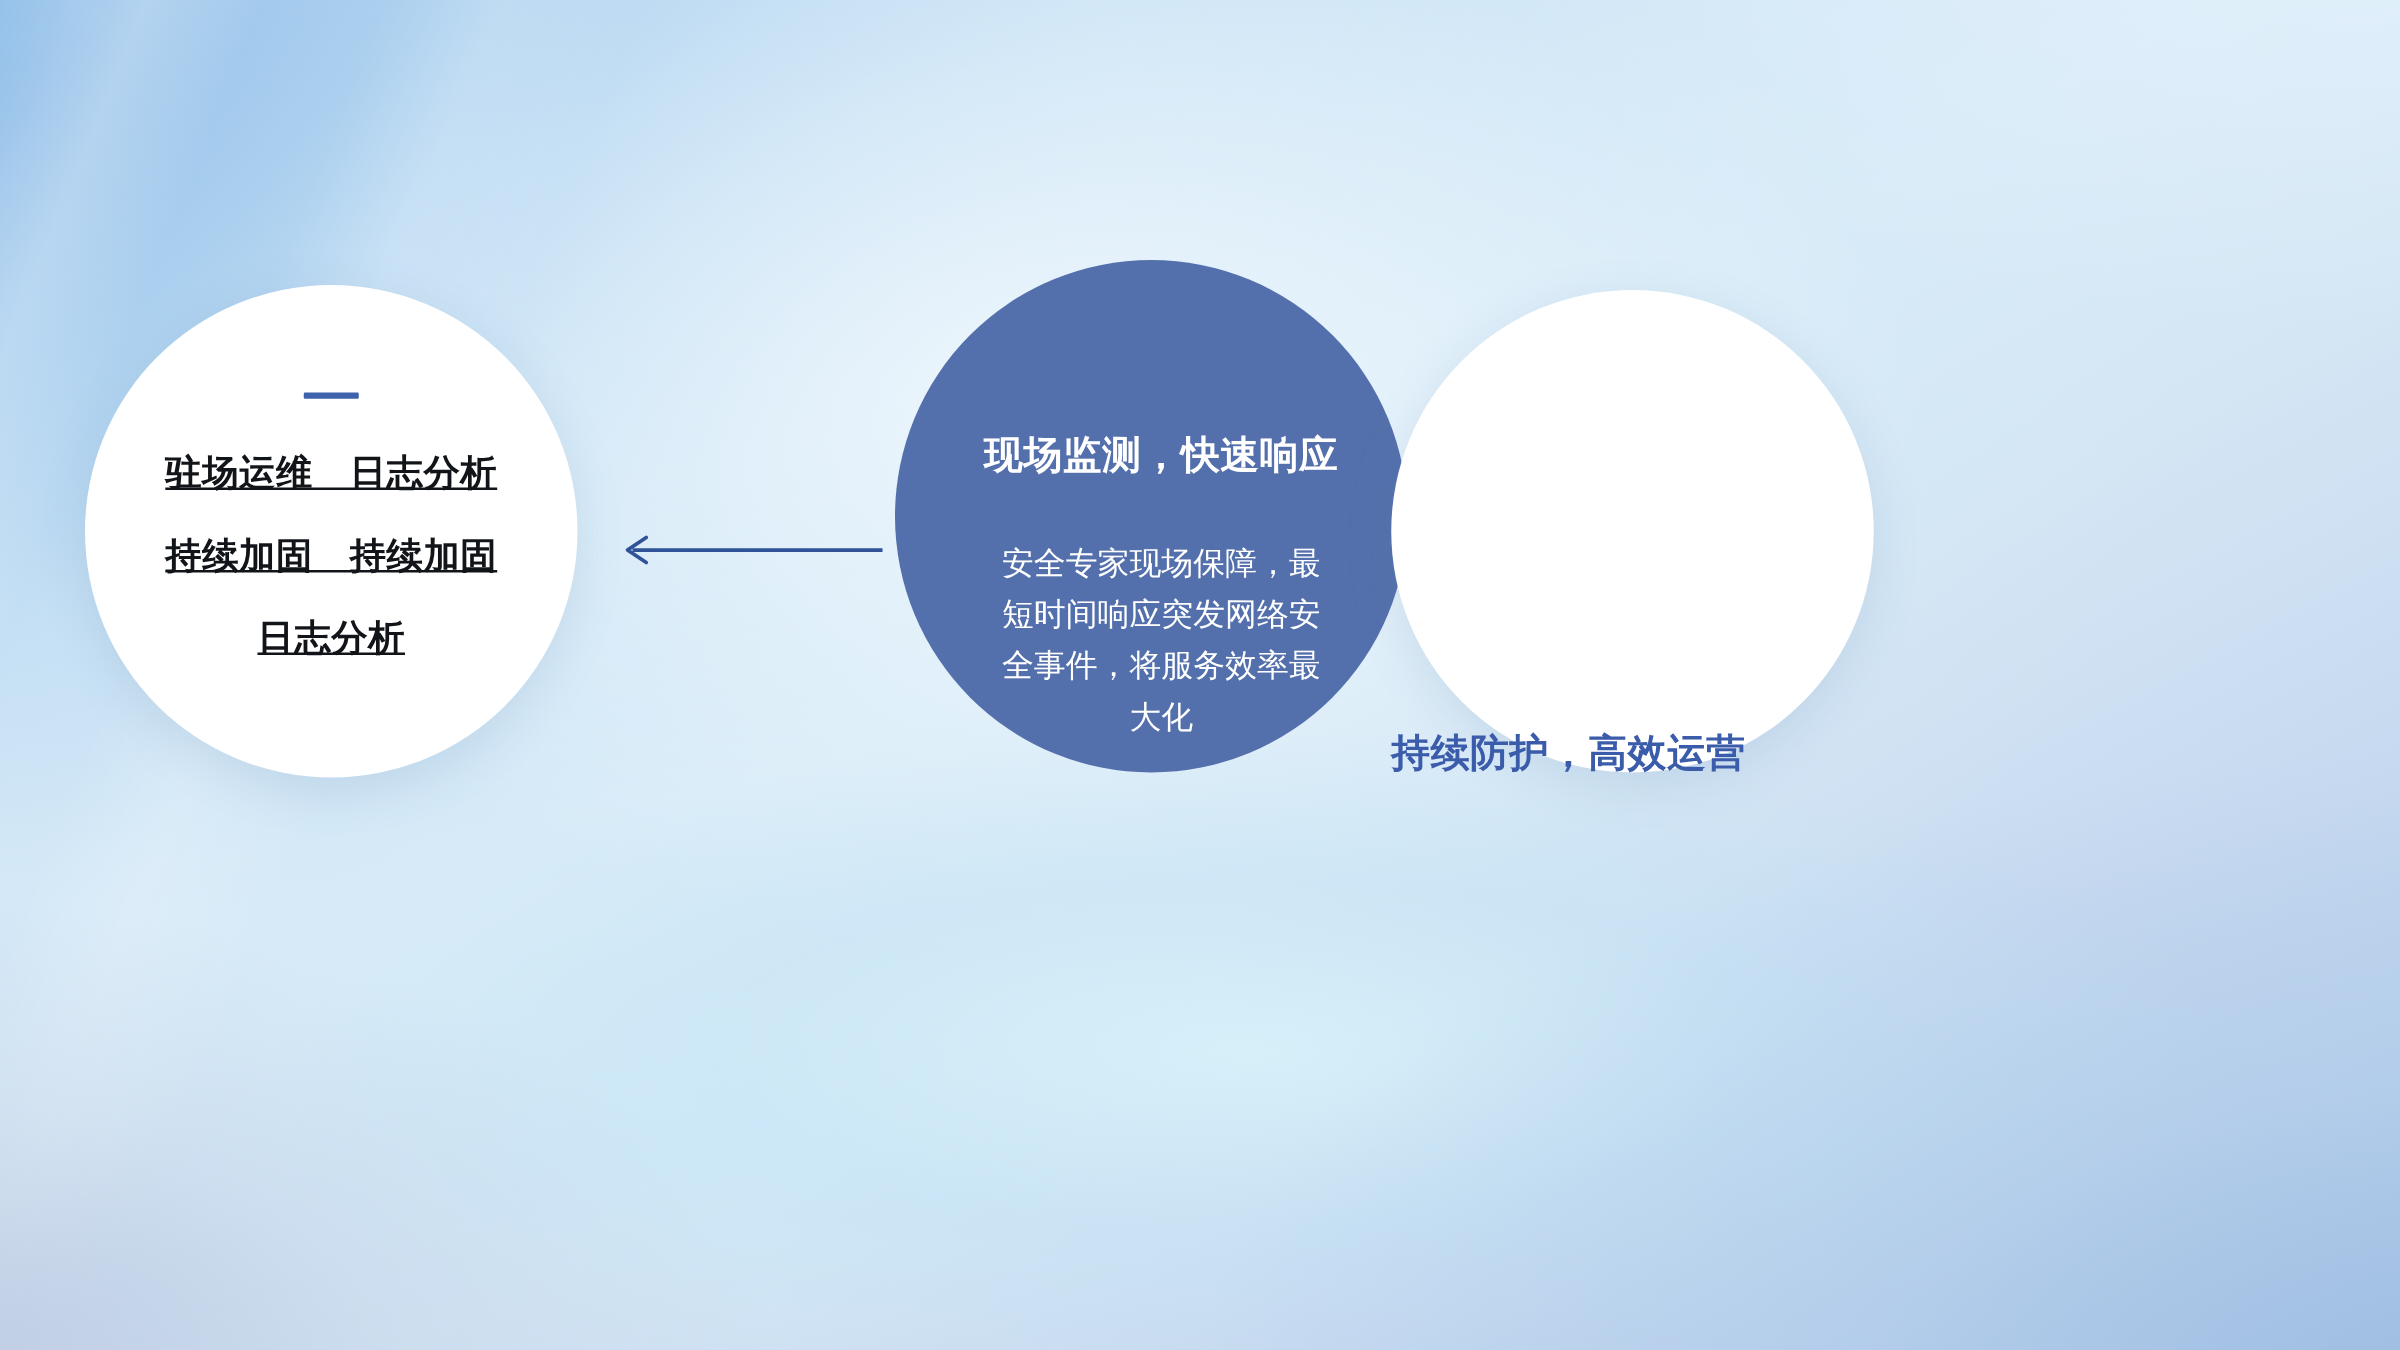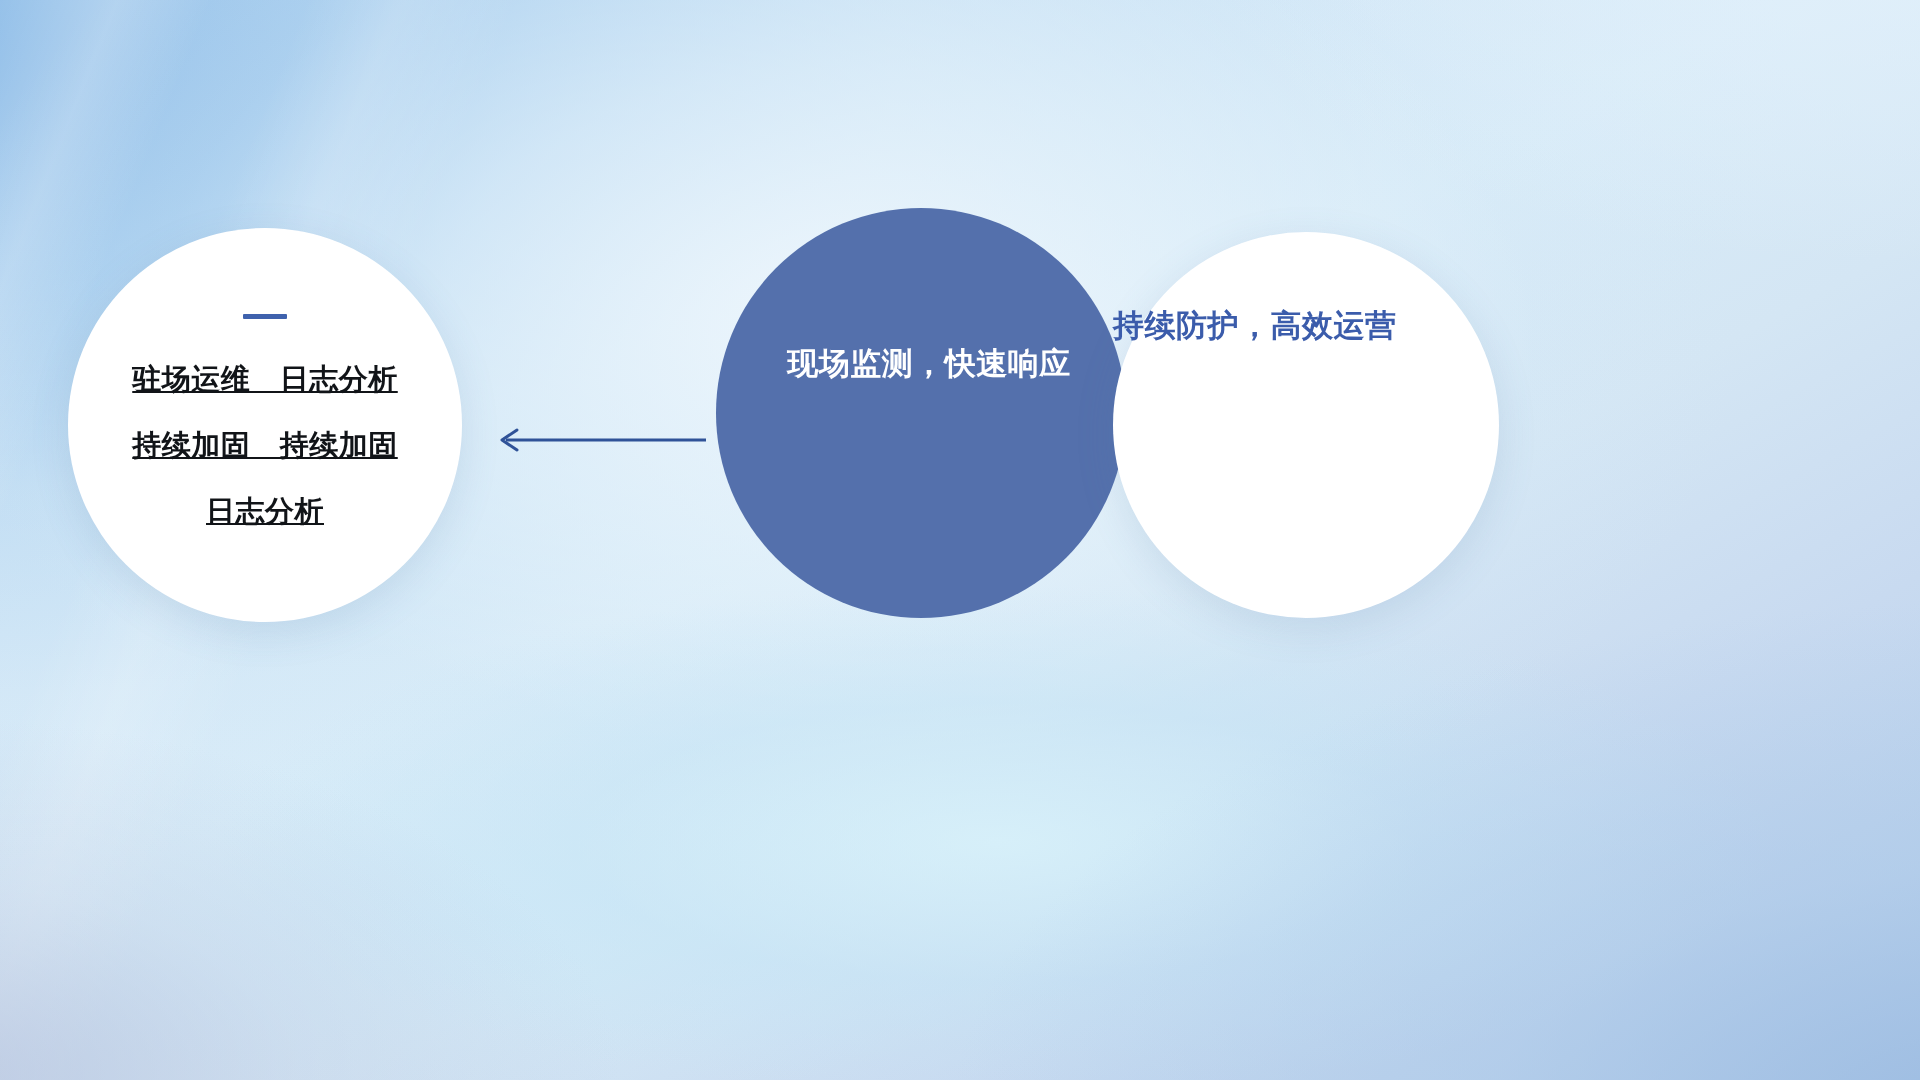--- a/index.html
+++ b/index.html
@@ -161,21 +161,21 @@
     font-size:25.5px;
     line-height:41px;
     text-align:center;
     width:266px;
     transform:translateX(8px);
   }
 
   
   #right-content {
     position:absolute; left:0; right:0; top:0; bottom:0;
-    display:flex; align-items:flex-start;
+    display:flex; align-items:flex-end;
     padding-top:78px;
   }
   #right-title {
     color:#3b5cab;
     font-size:31px;
     font-weight:bold;
     letter-spacing:.5px;
     line-height:1;
     white-space:nowrap;
   }
@@ -217,20 +217,21 @@
 <div id="arrow">
   <svg width="220" height="32" viewBox="0 0 220 32" aria-hidden="true">
     <line x1="216" y1="16" x2="16" y2="16" stroke="#2f5298" stroke-width="3"></line>
     <polyline points="27,6 12,16 27,26" fill="none" stroke="#2f5298" stroke-width="3" stroke-linecap="round" stroke-linejoin="round"></polyline>
   </svg>
 </div>
 
 <div class="circle" id="circle-center">
   <div id="center-content">
     <div id="center-title">现场监测，快速响应</div>
+    <div id="center-body">安全专家现场保障，最短时间响应突发网络安全事件，将服务效率最大化</div>
   </div>
 </div>
 
 <div class="circle" id="circle-right">
   <div id="right-content">
     <div id="right-title">持续防护，高效运营</div>
   </div>
 </div>
 
 </body></html>

